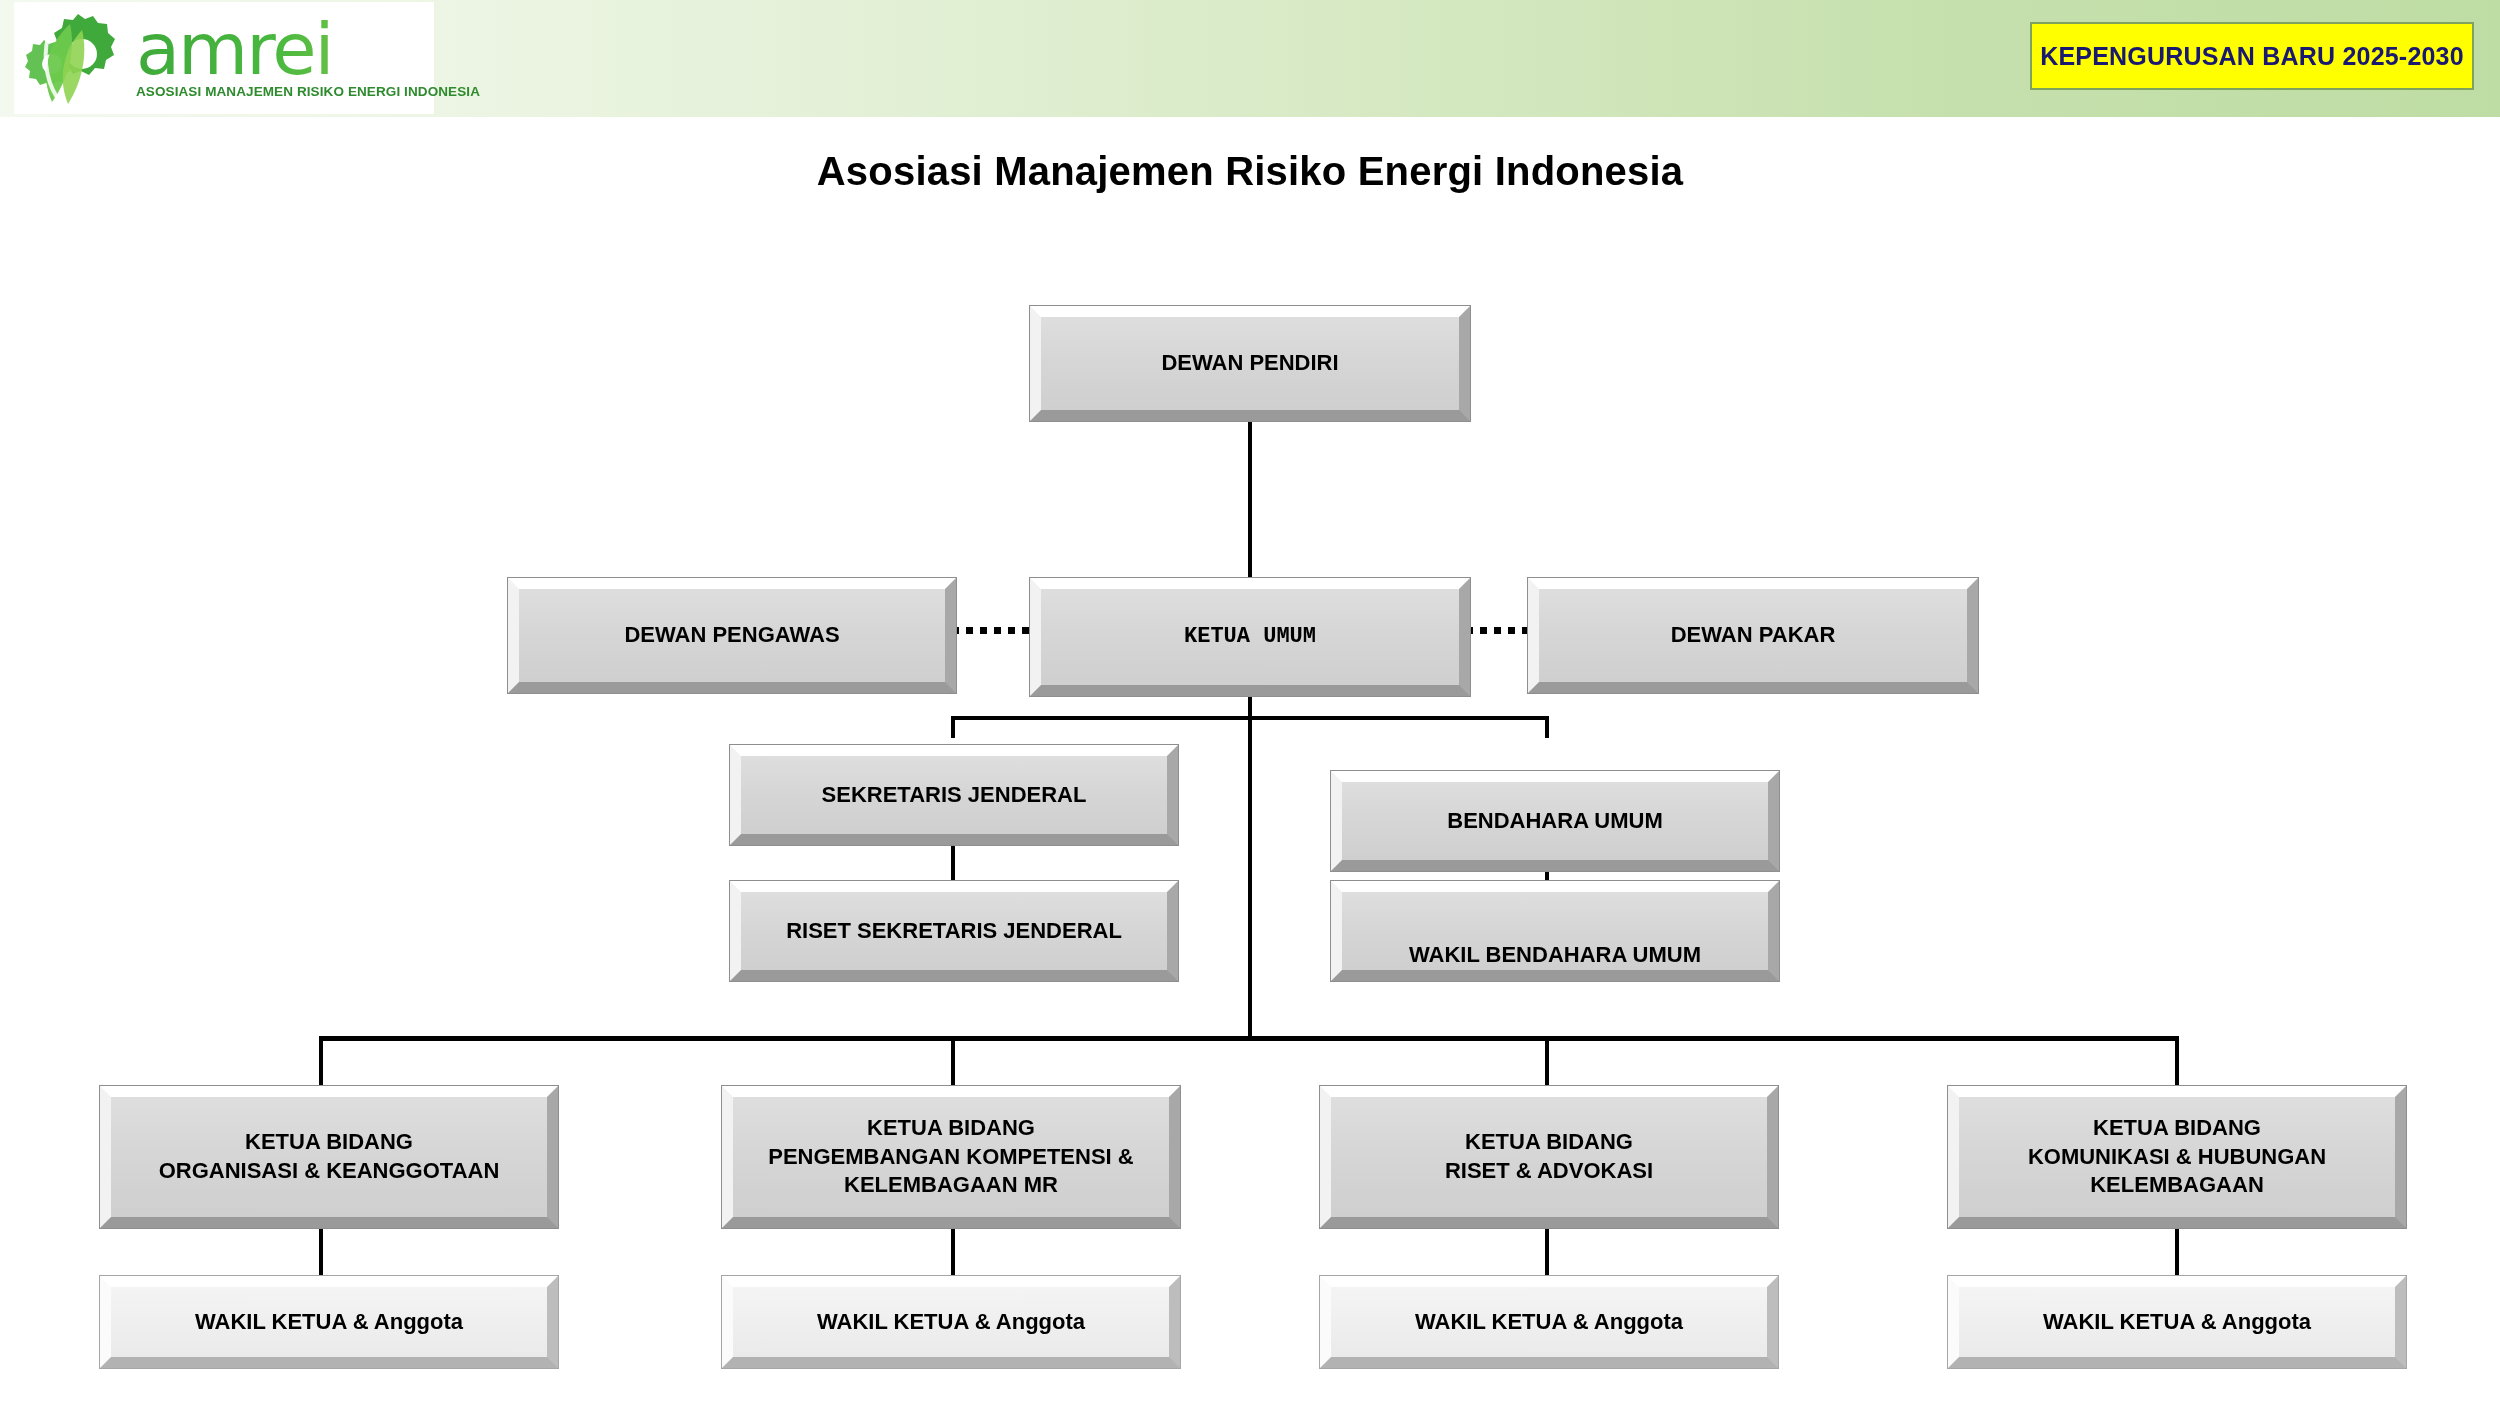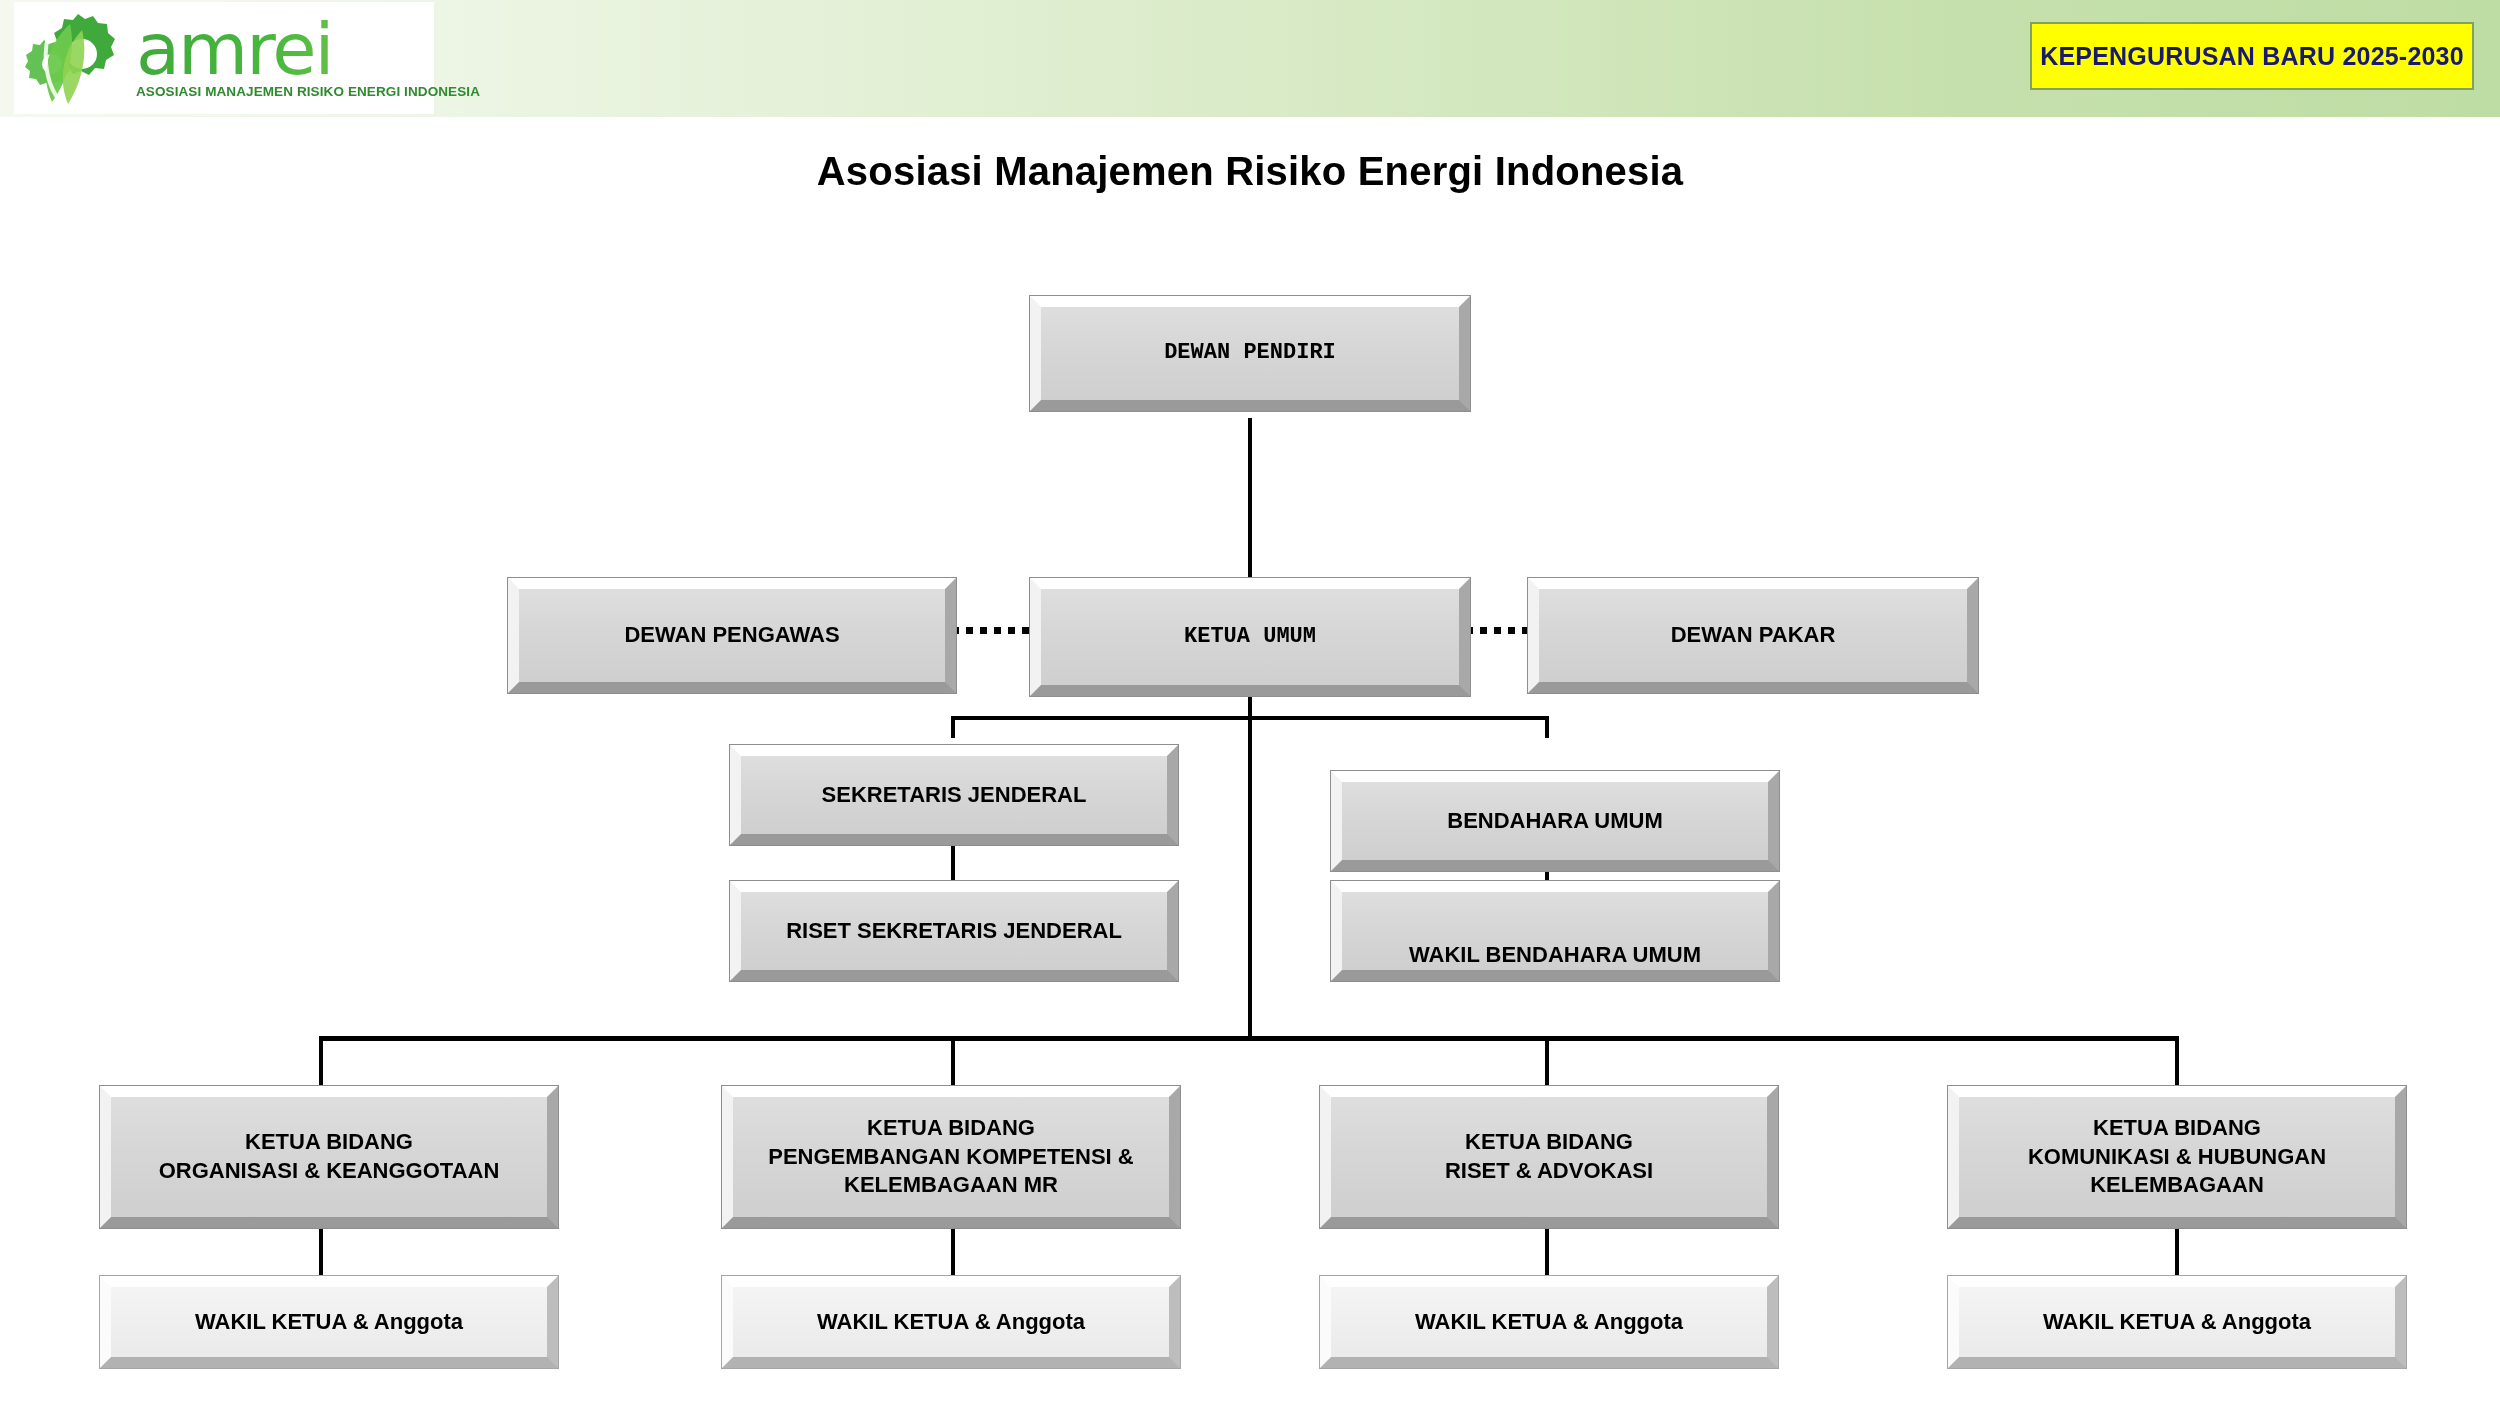--- a/index.html
+++ b/index.html
@@ -199,21 +199,21 @@
 <div class="conn conn-v" style="left:319px; top:1036px; height:50px;"></div>
 <div class="conn conn-v" style="left:951px; top:1036px; height:50px;"></div>
 <div class="conn conn-v" style="left:1545px; top:1036px; height:50px;"></div>
 <div class="conn conn-v" style="left:2175px; top:1036px; height:50px;"></div>
 
 <div class="conn conn-v" style="left:319px; top:1228px; height:48px;"></div>
 <div class="conn conn-v" style="left:951px; top:1228px; height:48px;"></div>
 <div class="conn conn-v" style="left:1545px; top:1228px; height:48px;"></div>
 <div class="conn conn-v" style="left:2175px; top:1228px; height:48px;"></div>
 
-<div class="node" style="left:1030px; top:296px; width:440px; height:115px;font-family:Liberation Mono, monospace;">
+<div class="node" style="left:1030px; top:306px; width:440px; height:115px;">
   <span>DEWAN PENDIRI</span>
 </div>
 
 <div class="node" style="left:508px; top:578px; width:448px; height:115px;">
   <span>DEWAN PENGAWAS</span>
 </div>
 
 <div class="node" style="left:1030px; top:578px; width:440px; height:118px;font-family:Liberation Mono, monospace;">
   <span>KETUA UMUM</span>
 </div>

